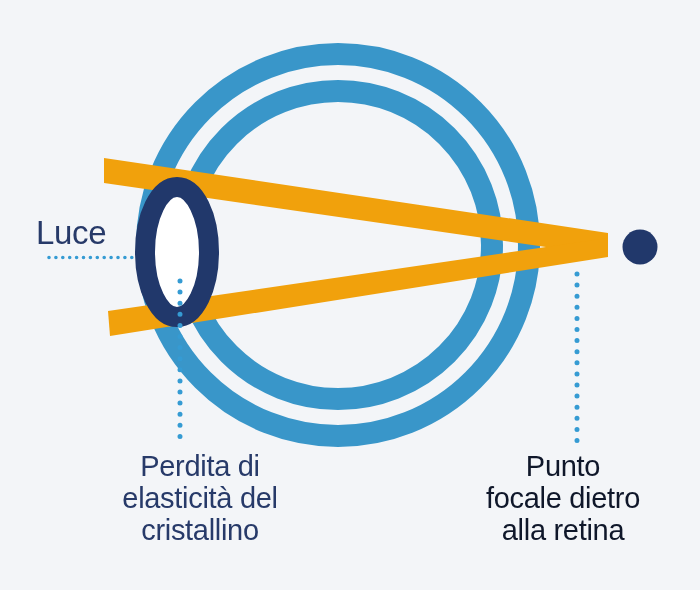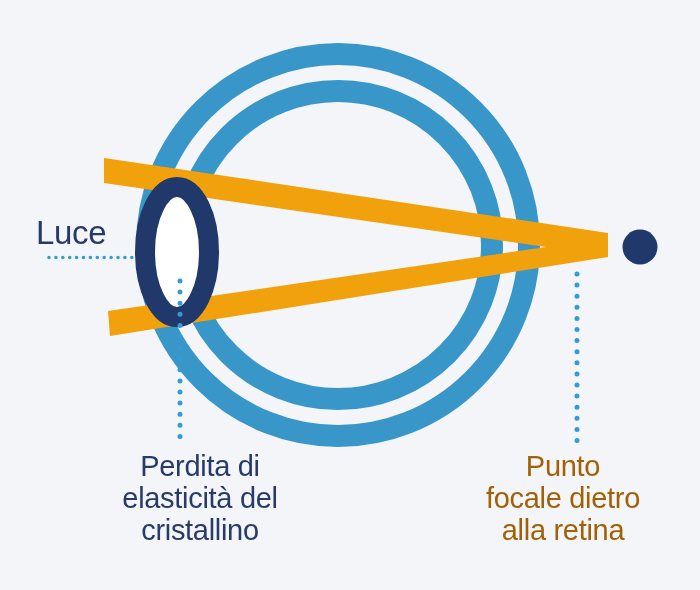--- a/index.html
+++ b/index.html
@@ -73,16 +73,16 @@
 
     <line x1="577" y1="274" x2="577" y2="441" stroke-width="5" stroke-linecap="round" stroke-dasharray="0, 11.1" fill="none" stroke="#359bd3"></line>
   </svg>
 
   <div class="label label-lens" style="color: rgb(39, 58, 105);">Perdita di
 elasticità del
 cristallino</div>
 
   <div class="label label-luce" style="color: rgb(39, 58, 105);">Luce</div>
 
-  <div class="label label-focal" style="color: #a16207;">Punto
+  <div class="label label-focal" style="color: #0f172a;">Punto
 focale dietro
 alla retina</div>
 </div>
 
 </body></html>

